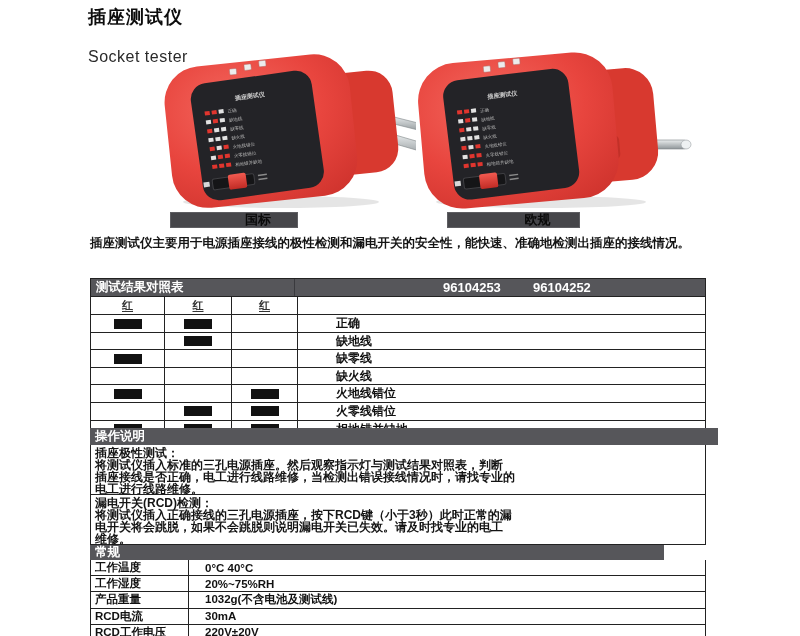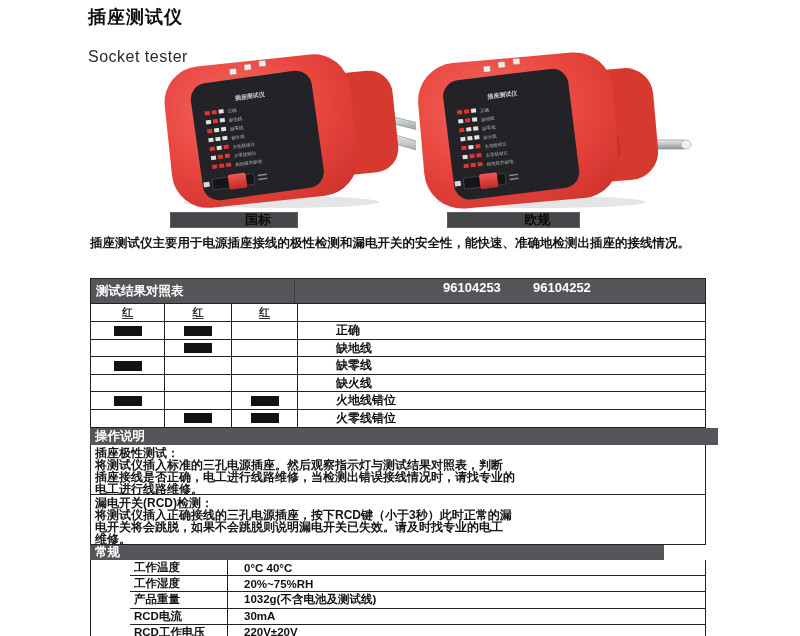--- a/index.html
+++ b/index.html
@@ -22,21 +22,21 @@
     display:flex;align-items:center;justify-content:center;
     font-size:13px;font-weight:bold;color:#0a0a0a;border:1px solid #5e5e62;box-sizing:border-box;padding-left:48px;
   }
   .std-bar.gb{left:170px;width:128px;}
   .std-bar.eu{left:447px;width:133px;}
 
   .desc{position:absolute;left:90px;top:235px;width:618px;font-size:12.5px;line-height:17px;font-weight:600;color:#141414;}
 
   
   .rtable{position:absolute;left:90px;top:278px;width:616px;border:1px solid #222;box-sizing:border-box;background:#fff;}
-  .rt-header{height:24px;background:#56565a;display:flex;align-items:flex-end;position:relative;}
+  .rt-header{height:17px;background:#56565a;display:flex;align-items:flex-end;position:relative;}
   .rt-title{padding-left:5px;font-size:12.5px;font-weight:bold;color:#fff;width:204px;height:100%;display:flex;align-items:center;border-right:1px solid #3a3a3e;box-sizing:border-box;}
   .rt-num{position:absolute;font-size:13px;font-weight:bold;color:#fff;top:1px;}
   .rt-num.n1{left:352px;}
   .rt-num.n2{left:442px;}
   .trow{display:grid;grid-template-columns:74px 67px 66px 1fr;border-top:1px solid #222;}
   .trow > div{border-right:1px solid #222;box-sizing:border-box;display:flex;align-items:center;}
   .trow > div:last-child{border-right:none;}
   .hrow{height:17px;}
   .hcell{justify-content:center;font-size:11px;color:#333;text-decoration:underline;text-underline-offset:2px;font-weight:600;}
   .drow{height:16.6px;}
@@ -51,21 +51,21 @@
   .ins-body{position:absolute;left:90px;top:445px;width:616px;height:100px;border:1px solid #222;border-top:none;box-sizing:border-box;background:#fff;}
   .ins-p{position:absolute;left:4px;font-size:12px;line-height:12px;font-weight:600;color:#141414;width:600px;}
   .ins-p1{top:2px;}
   .ins-p2{top:52px;}
   .ins-div{position:absolute;left:0;right:0;top:49px;border-top:1px solid #222;}
 
   
   .spec-bar{position:absolute;left:90px;top:545px;width:574px;height:15px;background:#56565a;color:#fff;
     font-size:12.5px;font-weight:bold;display:flex;align-items:center;padding-left:5px;box-sizing:border-box;}
   .spec-table{position:absolute;left:90px;top:560px;width:616px;border:1px solid #222;border-top:none;box-sizing:border-box;}
-  .srow{display:grid;grid-template-columns:98px 1fr;height:15.2px;border-top:1px solid #222;margin-left:39px;}
+  .srow{display:grid;grid-template-columns:98px 1fr;height:15.2px;border-top:1px solid #222;}
   .srow:first-child{border-top:none;}
   .srow > div{display:flex;align-items:center;font-size:11.5px;font-weight:600;color:#111;box-sizing:border-box;}
   .s-label{padding-left:4px;border-right:1px solid #222;}
   .s-value{padding-left:16px;}
 </style>
 </head>
 <body>
 
 <div class="page">
 

